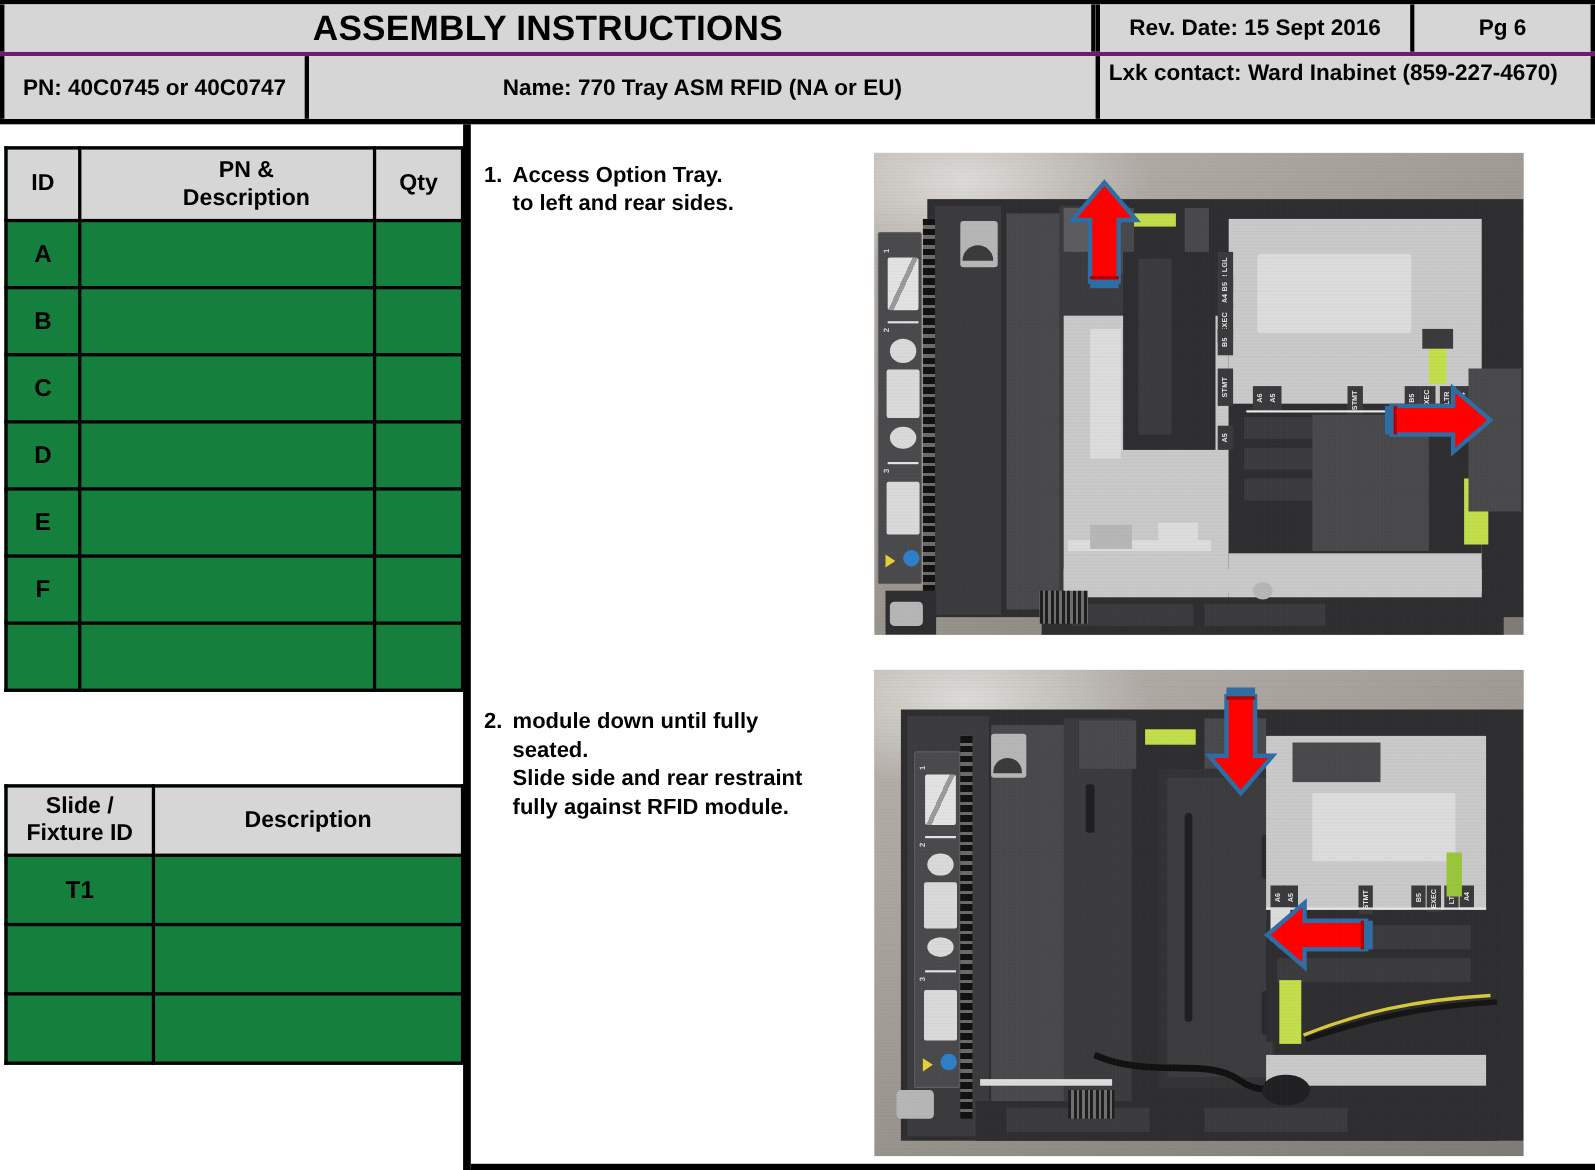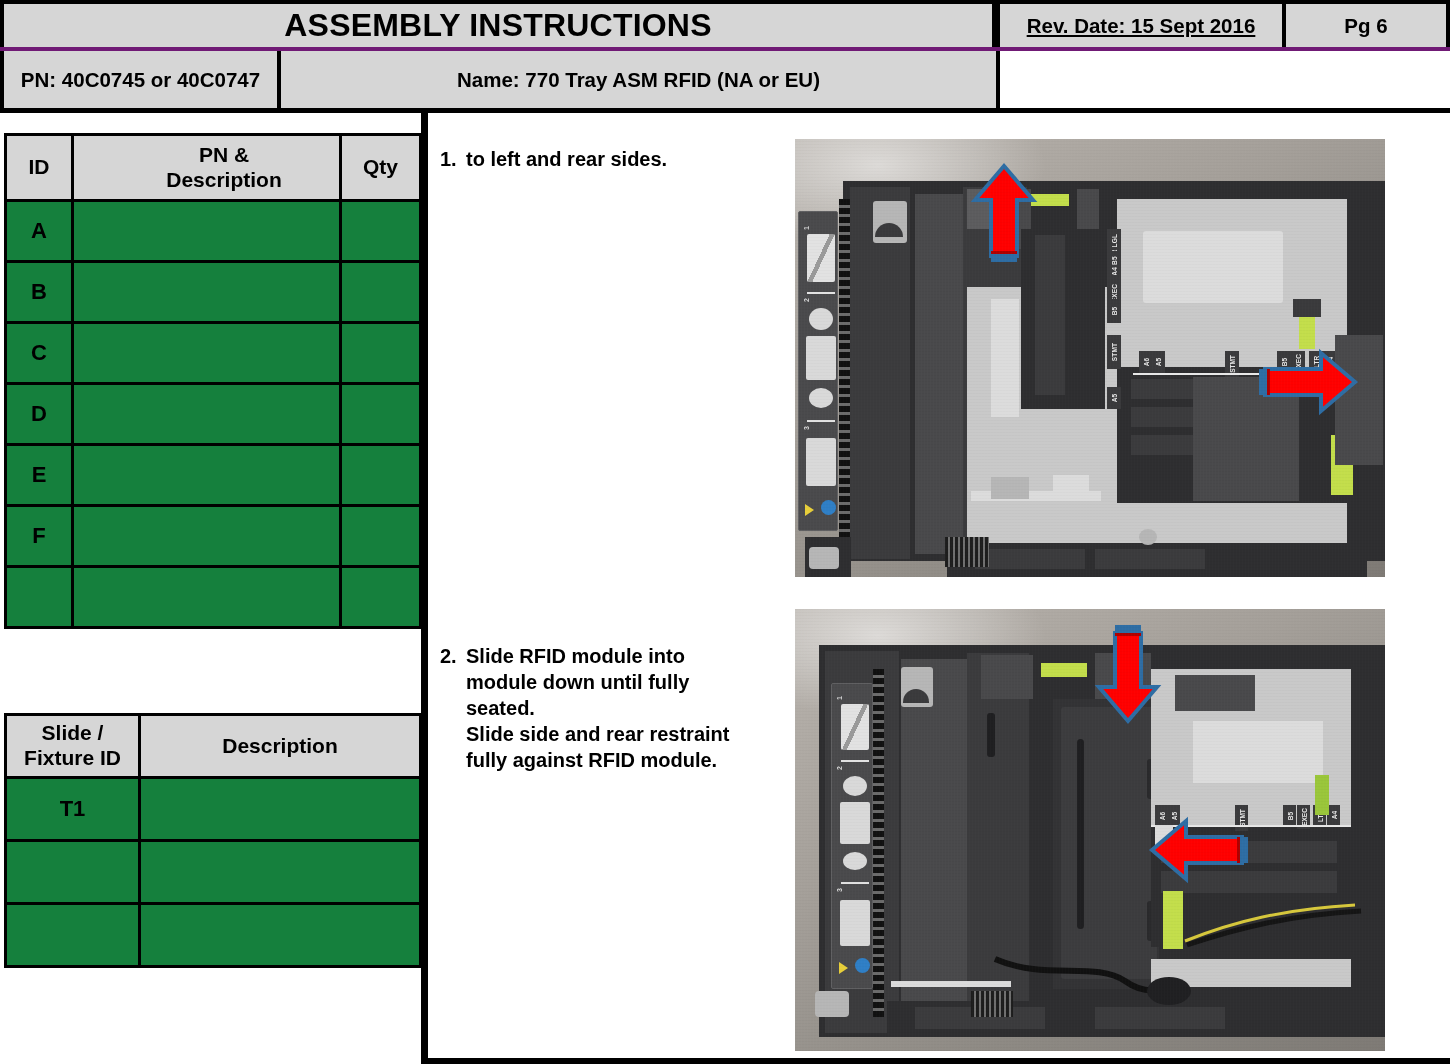--- a/index.html
+++ b/index.html
@@ -32,21 +32,21 @@
   .hcell{
     background:#d6d6d6;
     box-sizing:border-box;
     display:flex;align-items:center;justify-content:center;
     font-weight:bold;color:#000;
     border-left:4px solid #000;border-right:4px solid #000;
     text-align:center;
     line-height:1.15;
   }
   .h-title{width:996px;font-size:32px;letter-spacing:.2px;}
-  .h-rev{width:290px;font-size:20.5px;text-decoration:underline;}
+  .h-rev{width:290px;font-size:20.5px;}
   .h-pg{width:164px;font-size:20.5px;border-left:0;}
   .h-pn{width:281px;font-size:20.5px;}
   .h-name{width:719px;font-size:20.5px;border-left:0;}
   .h-contact{
     width:450px;font-size:20.5px;border-left:0;
     justify-content:flex-start;text-align:left;
     padding:0 8px;align-items:flex-start;padding-top:4px;
   }
 
   
@@ -166,20 +166,21 @@
 
   <div class="header">
     <div class="hdr-row1">
       <div class="hcell h-title">ASSEMBLY INSTRUCTIONS</div>
       <div class="hcell h-rev">Rev. Date: 15 Sept 2016</div>
       <div class="hcell h-pg">Pg  6</div>
     </div>
     <div class="hdr-row2">
       <div class="hcell h-pn">PN:  40C0745 or 40C0747</div>
       <div class="hcell h-name">Name:  770 Tray ASM RFID (NA or EU)</div>
+      <div class="hcell h-contact">Lxk contact: Ward Inabinet (859-227-4670)</div>
     </div>
   </div>
 
   <div class="left-col">
 
     <table class="grid parts-tbl">
       <thead>
         <tr>
           <th class="c-id">ID</th>
           <th class="c-pn">
@@ -256,28 +257,28 @@
 
   </div>
 
   <div class="vdiv"></div>
 
   <div class="right-col">
 
     <div class="step step-1">
       <span class="num">1.</span>
       <span class="body">
+        <span class="line">Access Option Tray.</span>
         <span class="line">to left and rear sides.</span>
       </span>
     </div>
 
     <div class="step step-2">
       <span class="num">2.</span>
       <span class="body">
-        <span class="line">Slide RFID module into</span>
         <span class="line">module down until fully</span>
         <span class="line">seated.</span>
         <span class="line">Slide side and rear restraint</span>
         <span class="line">fully against RFID module.</span>
       </span>
     </div>
 
     <div class="photo photo-1">
       <div class="ph-bg"></div>
 

